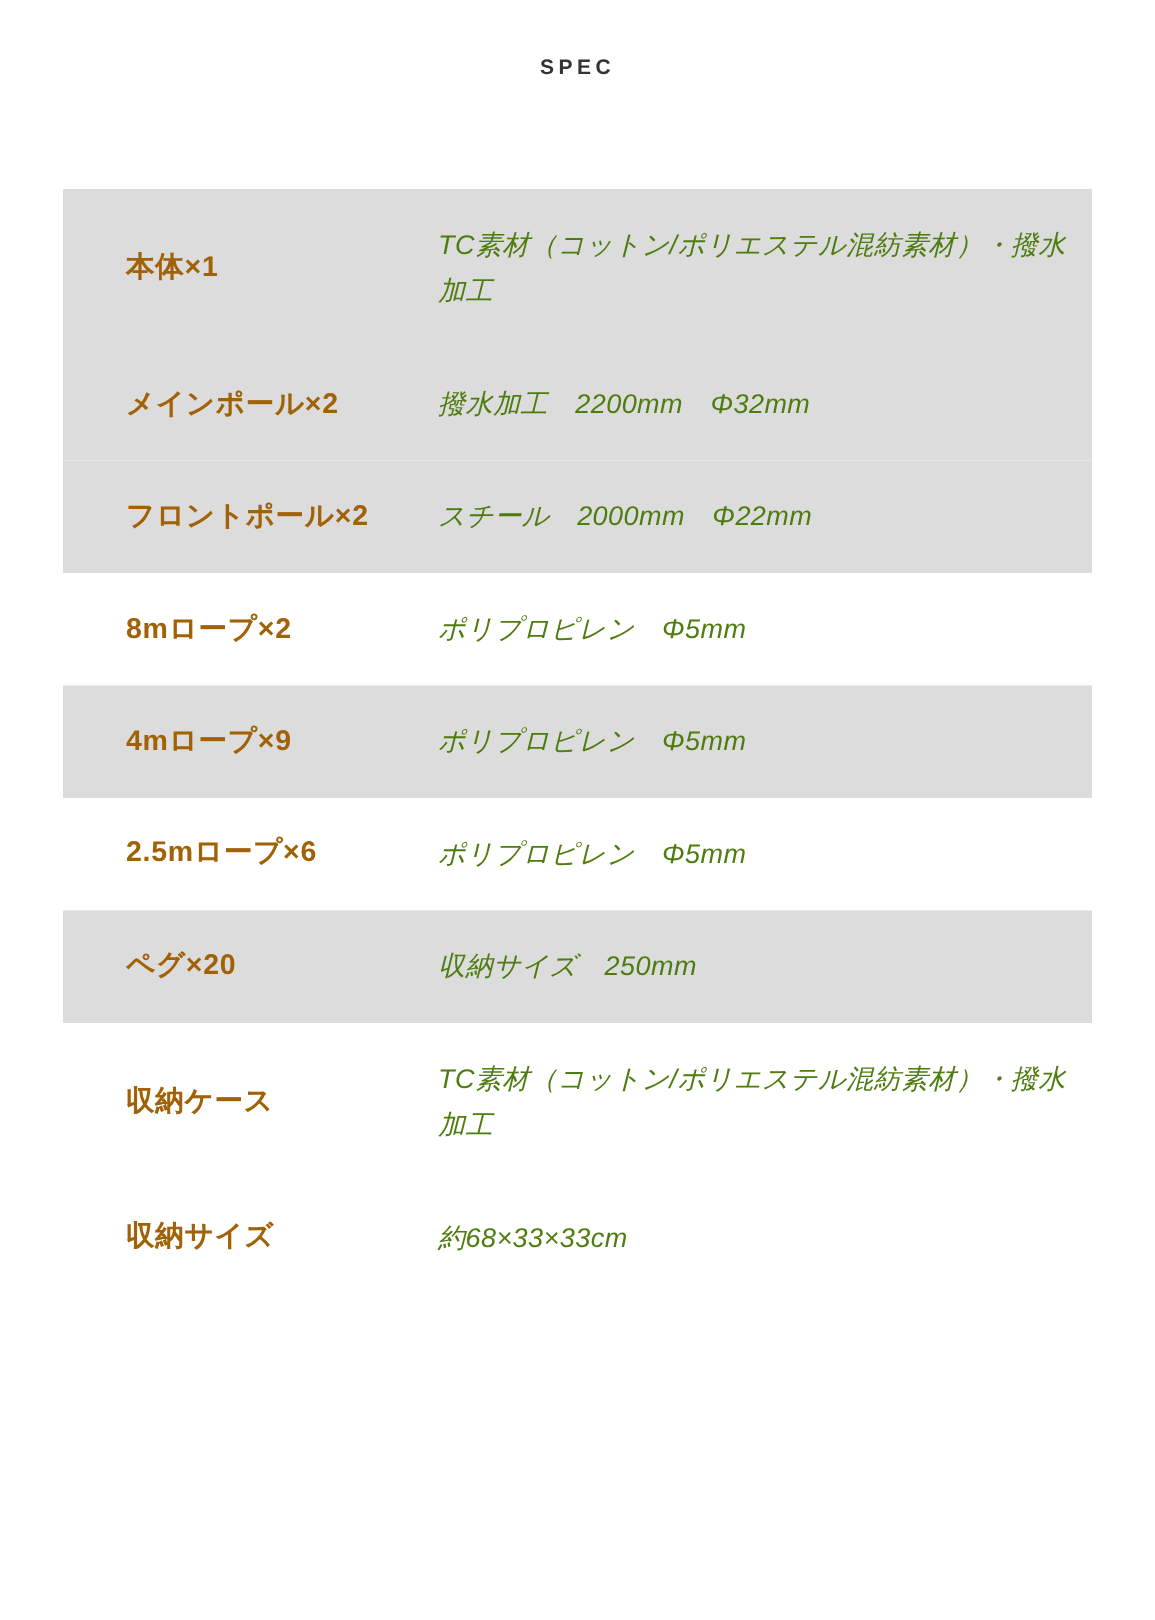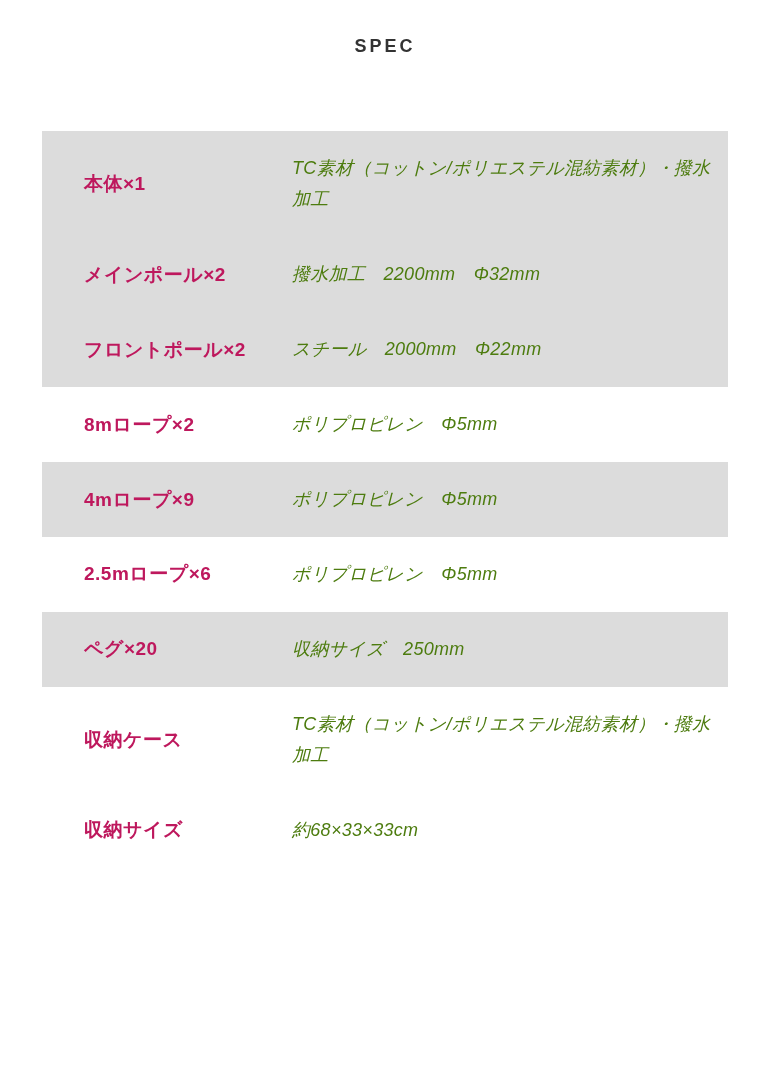--- a/index.html
+++ b/index.html
@@ -14,21 +14,21 @@
     color: #2b2b2b;
     -webkit-font-smoothing: antialiased;
   }
   .page {
     width: 770px;
     box-sizing: border-box;
     padding: 0;
   }
   .spec-title {
     text-align: center;
-    font-size: 18px;
+    font-size: 14px;
     font-weight: bold;
     letter-spacing: 3px;
     color: #333333;
     padding-top: 36px;
     padding-bottom: 0;
     margin: 0;
   }
   .spec-table {
     margin-top: 74px;
     width: 686px;
@@ -46,21 +46,21 @@
   .spec-table td {
     vertical-align: middle;
     padding: 0;
   }
   td.label-cell {
     width: 250px;
     padding: 22px 10px 22px 42px;
     box-sizing: border-box;
     font-size: 19px;
     font-weight: bold;
-    color: #be185d;
+    color: #a16207;
     line-height: 1.55;
     letter-spacing: 0.5px;
   }
   td.value-cell {
     padding: 22px 16px 22px 0;
     box-sizing: border-box;
     font-size: 18px;
     font-weight: normal;
     color: #4d7c0f;
     line-height: 1.72;

